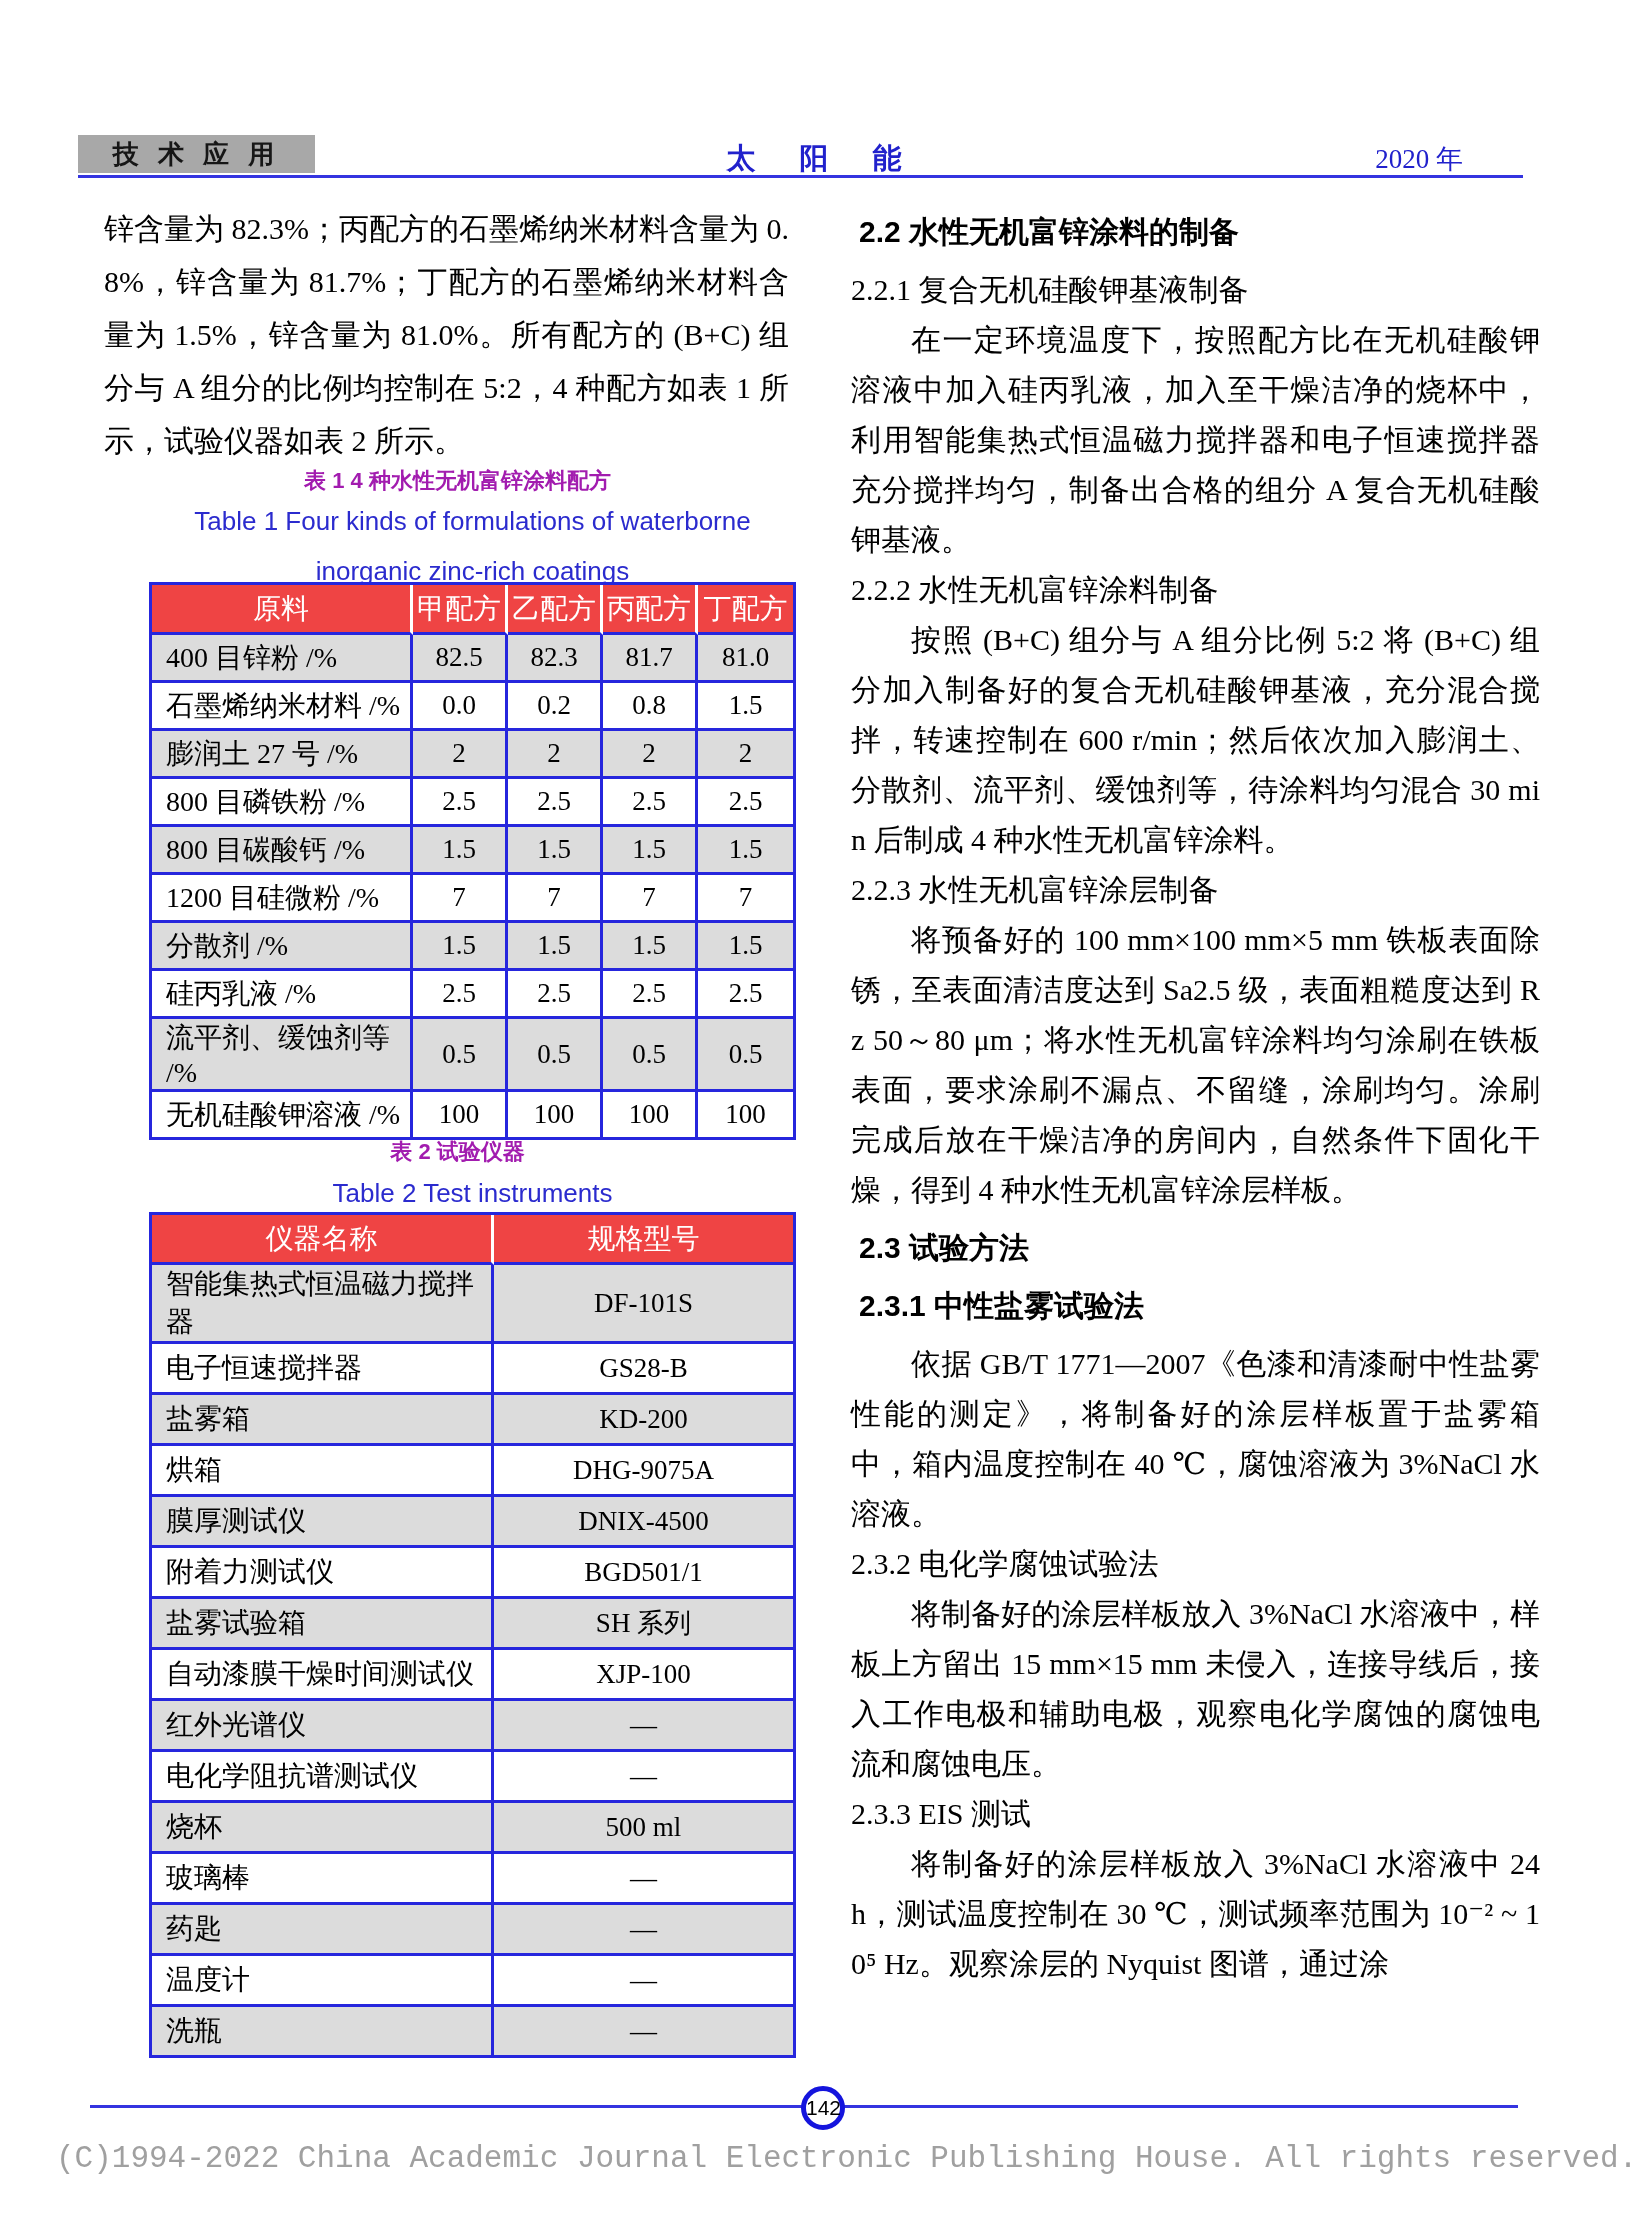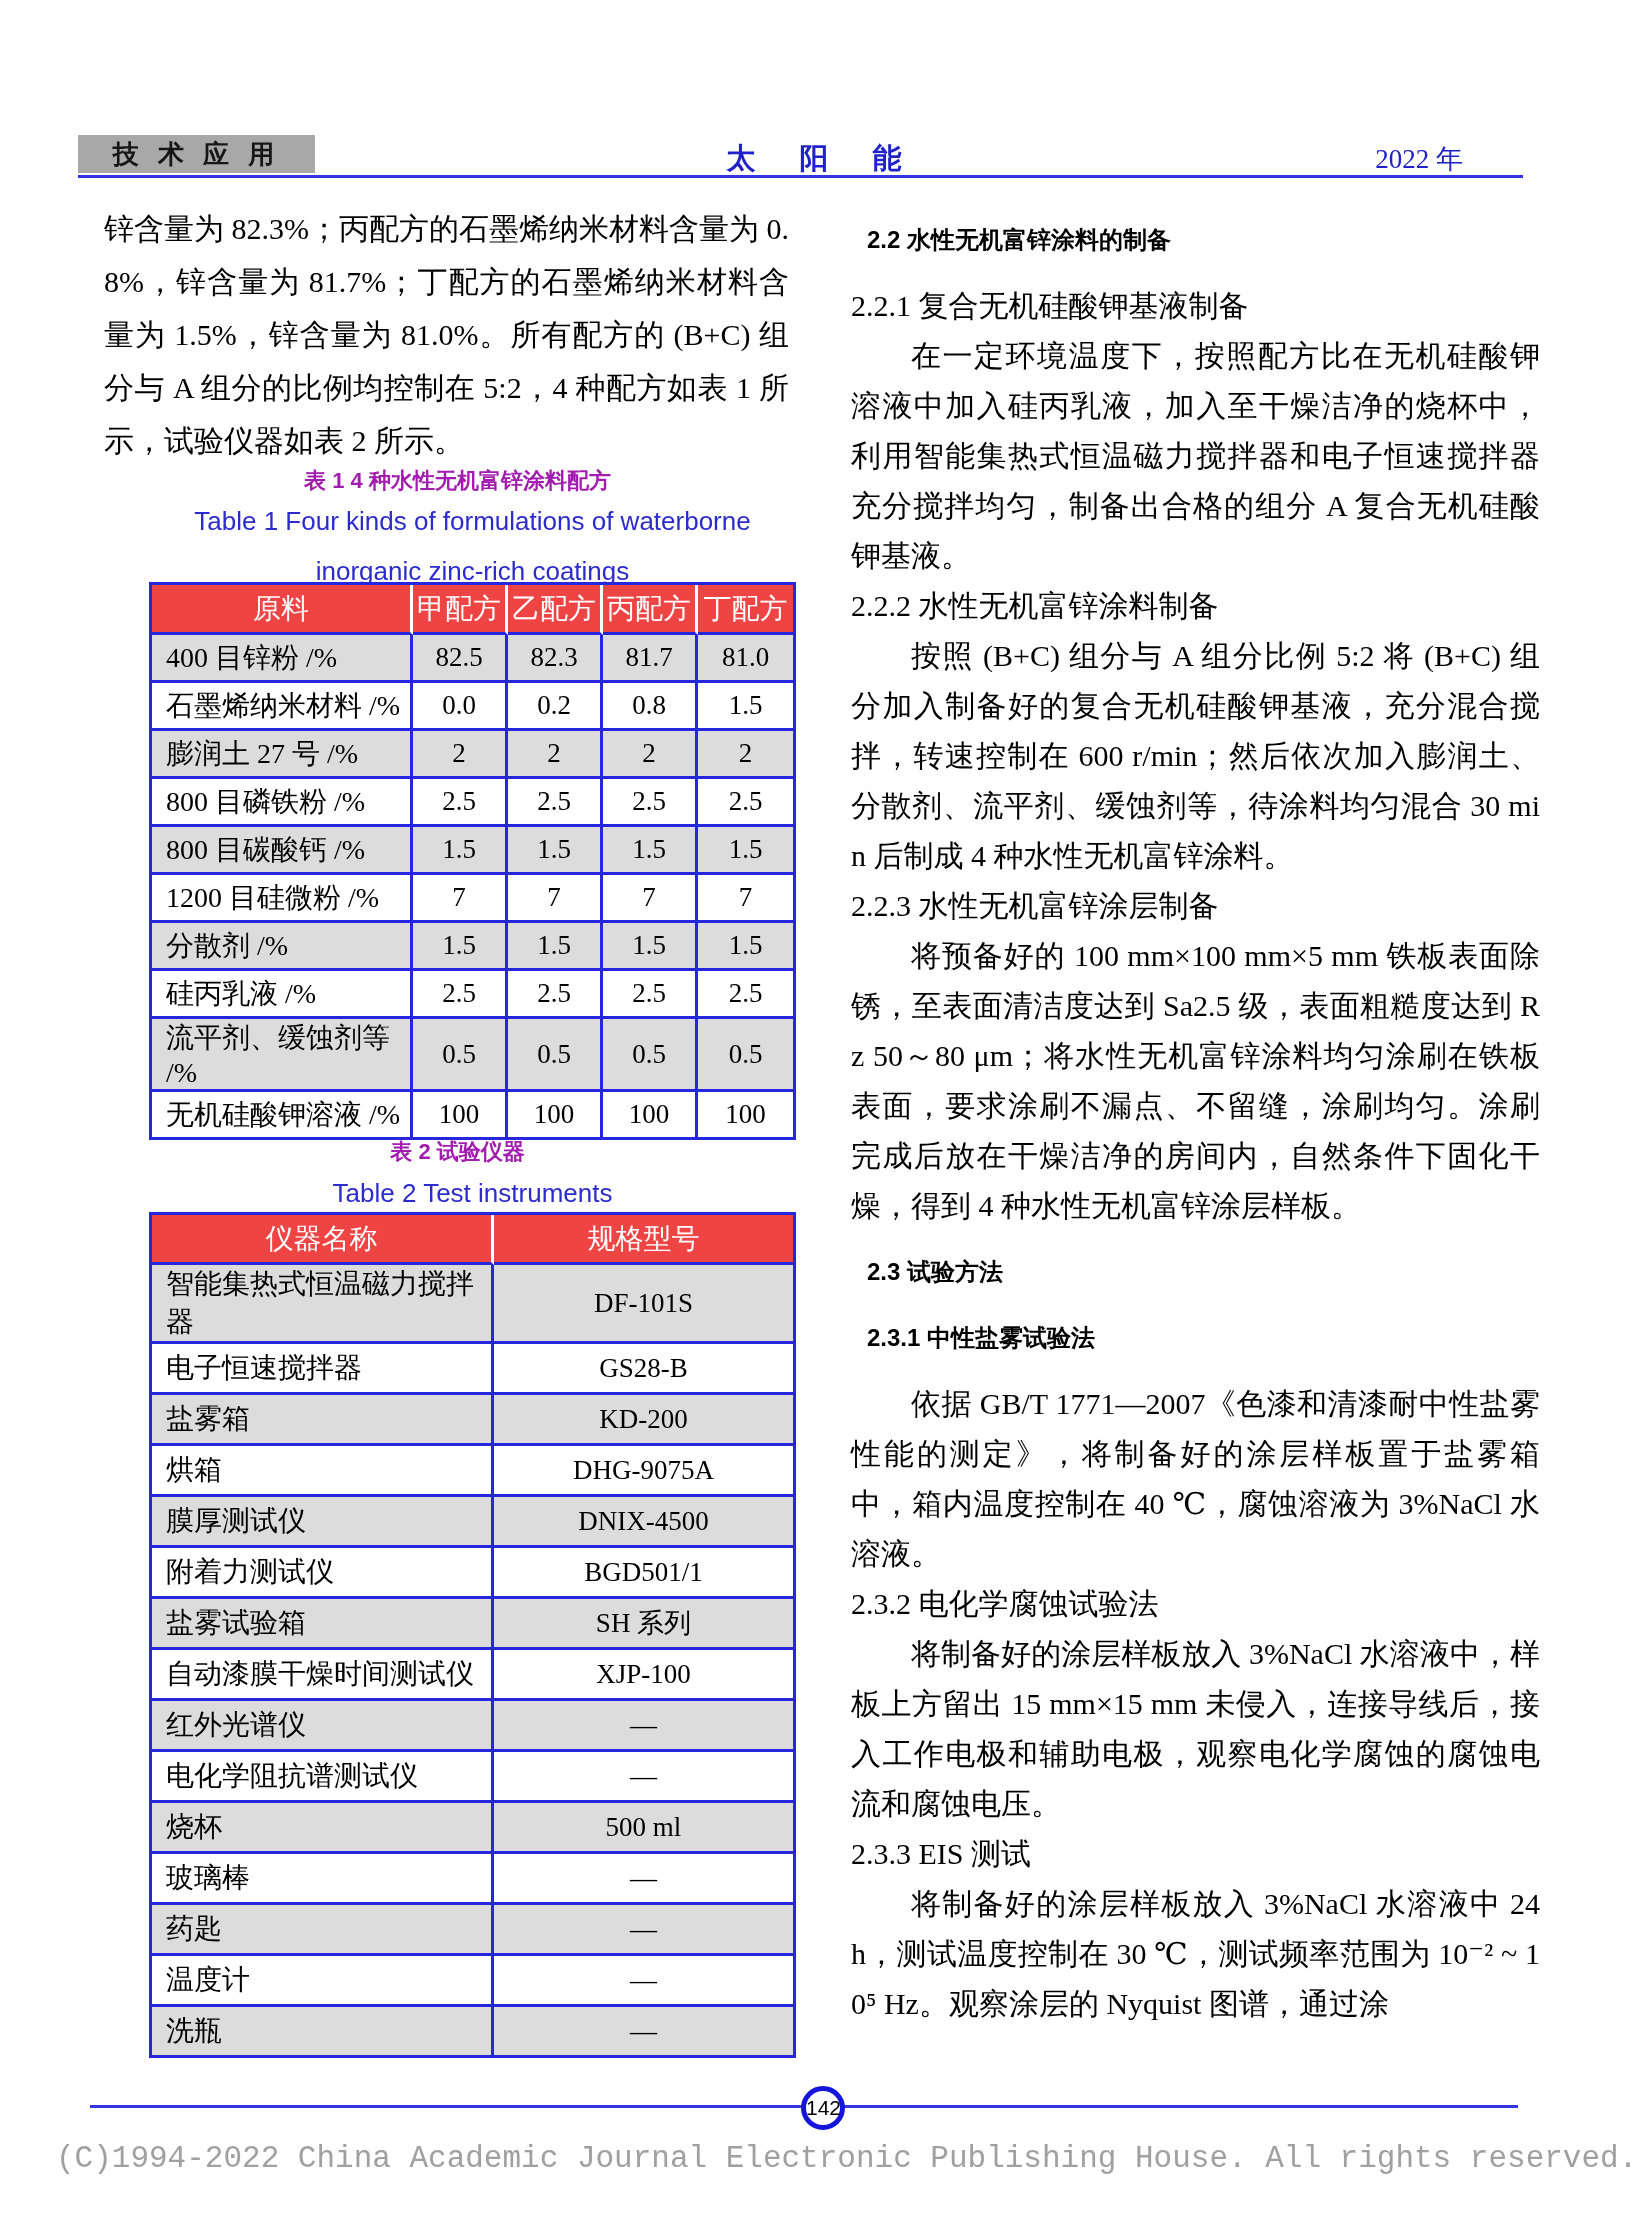--- a/index.html
+++ b/index.html
@@ -46,41 +46,41 @@
   .dtable tr:last-child td{border-bottom:none;}
   .dtable td.lbl{text-align:left;padding-left:14px;font-size:28px;}
   .t1 th{height:47px;}
   .t1 td{height:45px;}
   .t2 th{height:47px;}
   .t2 td{height:48px;}
   .dtable tr.alt td{background:#dcdcdc;}
 
   
   .col-right .h1{font-family:"Liberation Sans","DejaVu Sans",sans-serif;font-weight:bold;
-                 font-size:24px;line-height:50px;margin:16px;}
+                 font-size:30px;line-height:50px;margin:8px;}
   .col-right .h2{font-size:30px;line-height:50px;margin:0;}
   .col-right .p{font-size:30px;line-height:50px;margin:0;text-indent:2em;
                 text-align:justify;word-break:break-all;}
 
   
   .ftr-line{position:absolute;left:90px;top:2105px;width:1428px;height:3px;background:#3434e0;}
   .badge{position:absolute;left:801px;top:2086px;width:34px;height:34px;border-radius:50%;
          background:#ffffff;border:5px solid #1414dd;text-align:center;line-height:34px;
          font-family:"Liberation Sans","DejaVu Sans",sans-serif;font-size:21px;color:#000;z-index:2;}
   .ftr-copy{position:absolute;left:56px;top:2141px;color:#a0a0a0;font-size:31px;white-space:nowrap;font-family:Liberation Mono, monospace;}
   .ftr-copy .url{margin-left:45px;}
 </style>
 </head>
 <body>
 
 <div class="page">
 
   <div class="hdr-box">技 术 应 用</div>
   <div class="hdr-center">太 阳 能</div>
-  <div class="hdr-year">2022 年</div>
+  <div class="hdr-year">2020 年</div>
   <div class="hdr-line"></div>
 
   <div class="intro">锌含量为 82.3%；丙配方的石墨烯纳米材料含量为 0.8%，锌含量为 81.7%；丁配方的石墨烯纳米材料含量为 1.5%，锌含量为 81.0%。所有配方的 (B+C) 组分与 A 组分的比例均控制在 5:2，4 种配方如表 1 所示，试验仪器如表 2 所示。</div>
 
   <div class="cap-zh cap1-zh">表 1  4 种水性无机富锌涂料配方</div>
   <div class="cap-en cap1-en1">Table 1  Four kinds of formulations of waterborne</div>
   <div class="cap-en cap1-en2">inorganic zinc-rich coatings</div>
 
   <table class="dtable t1">
     <colgroup>

